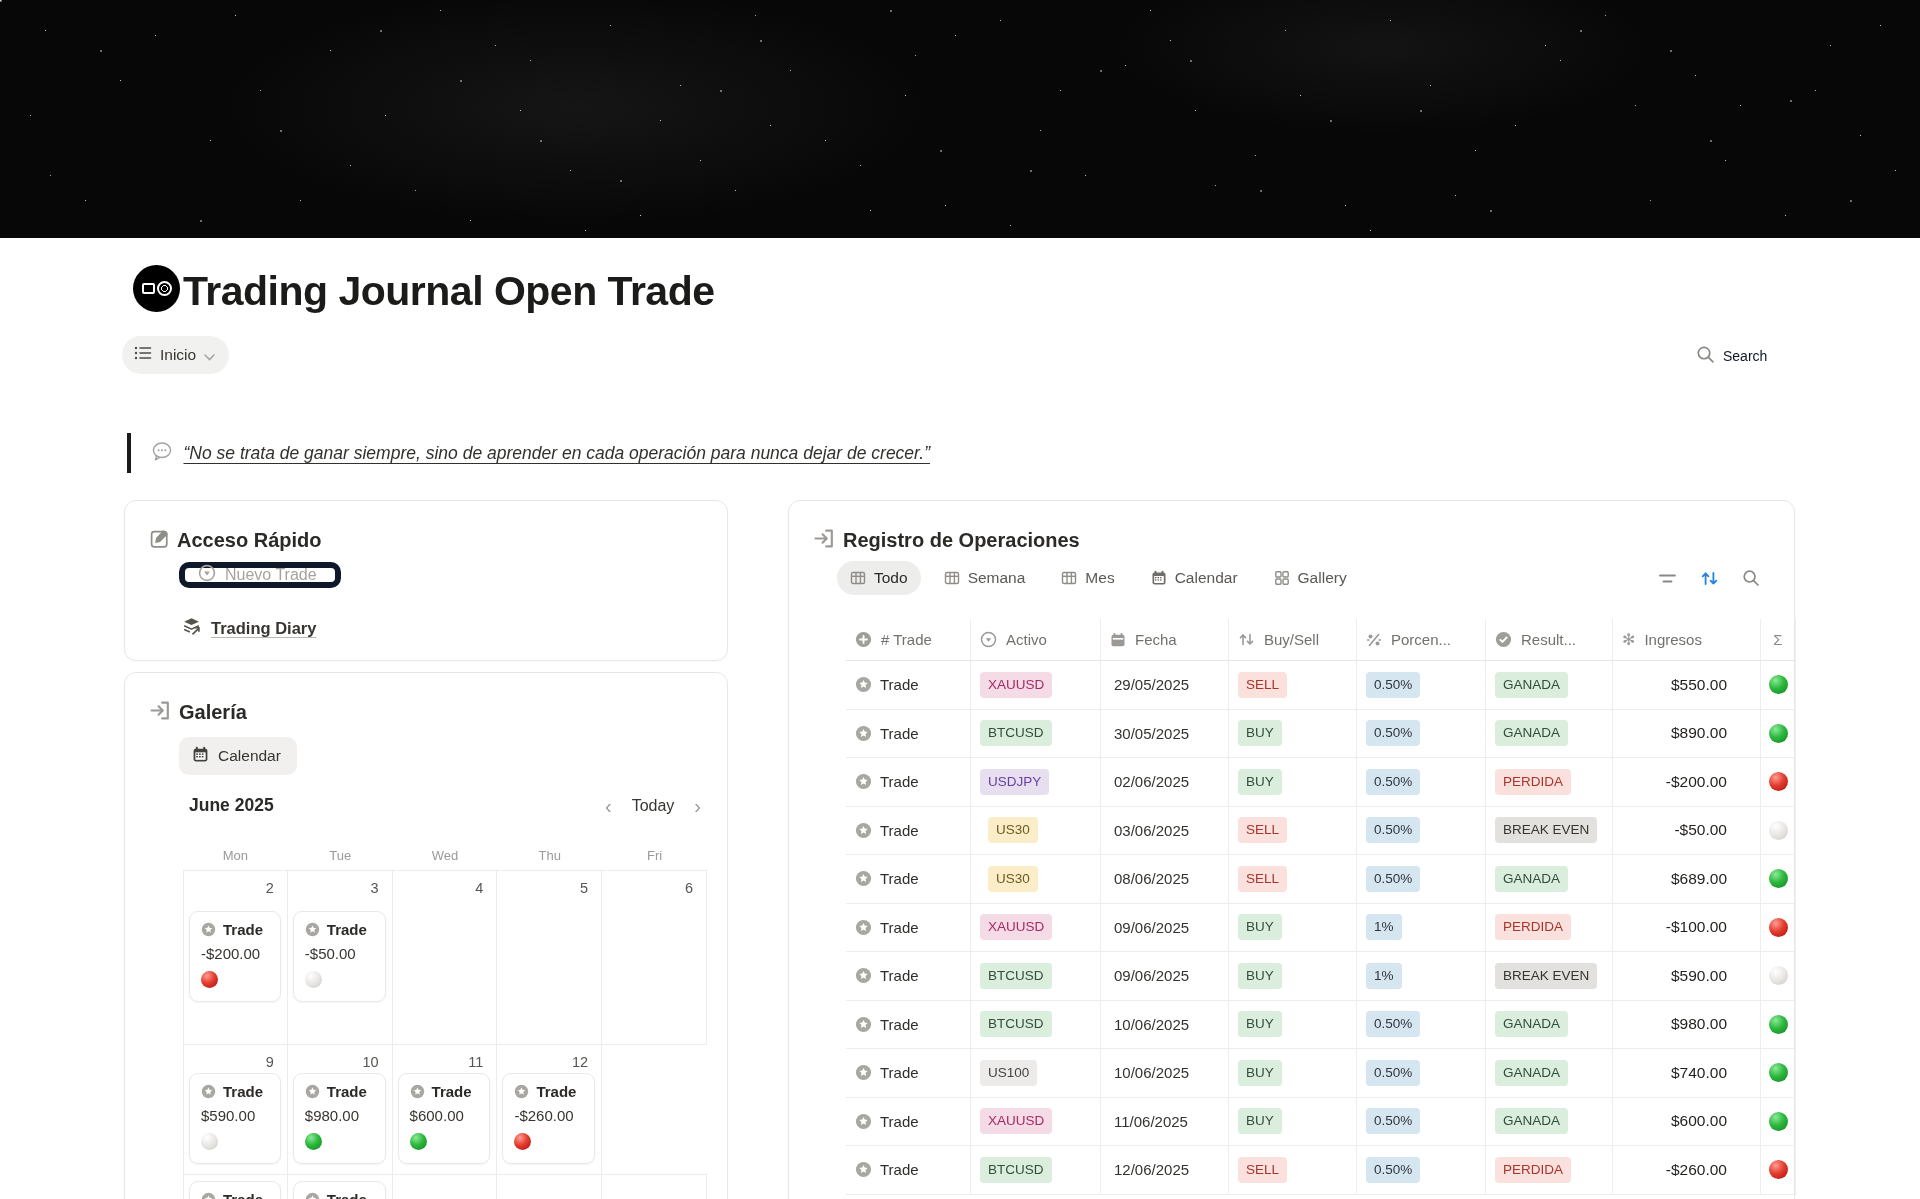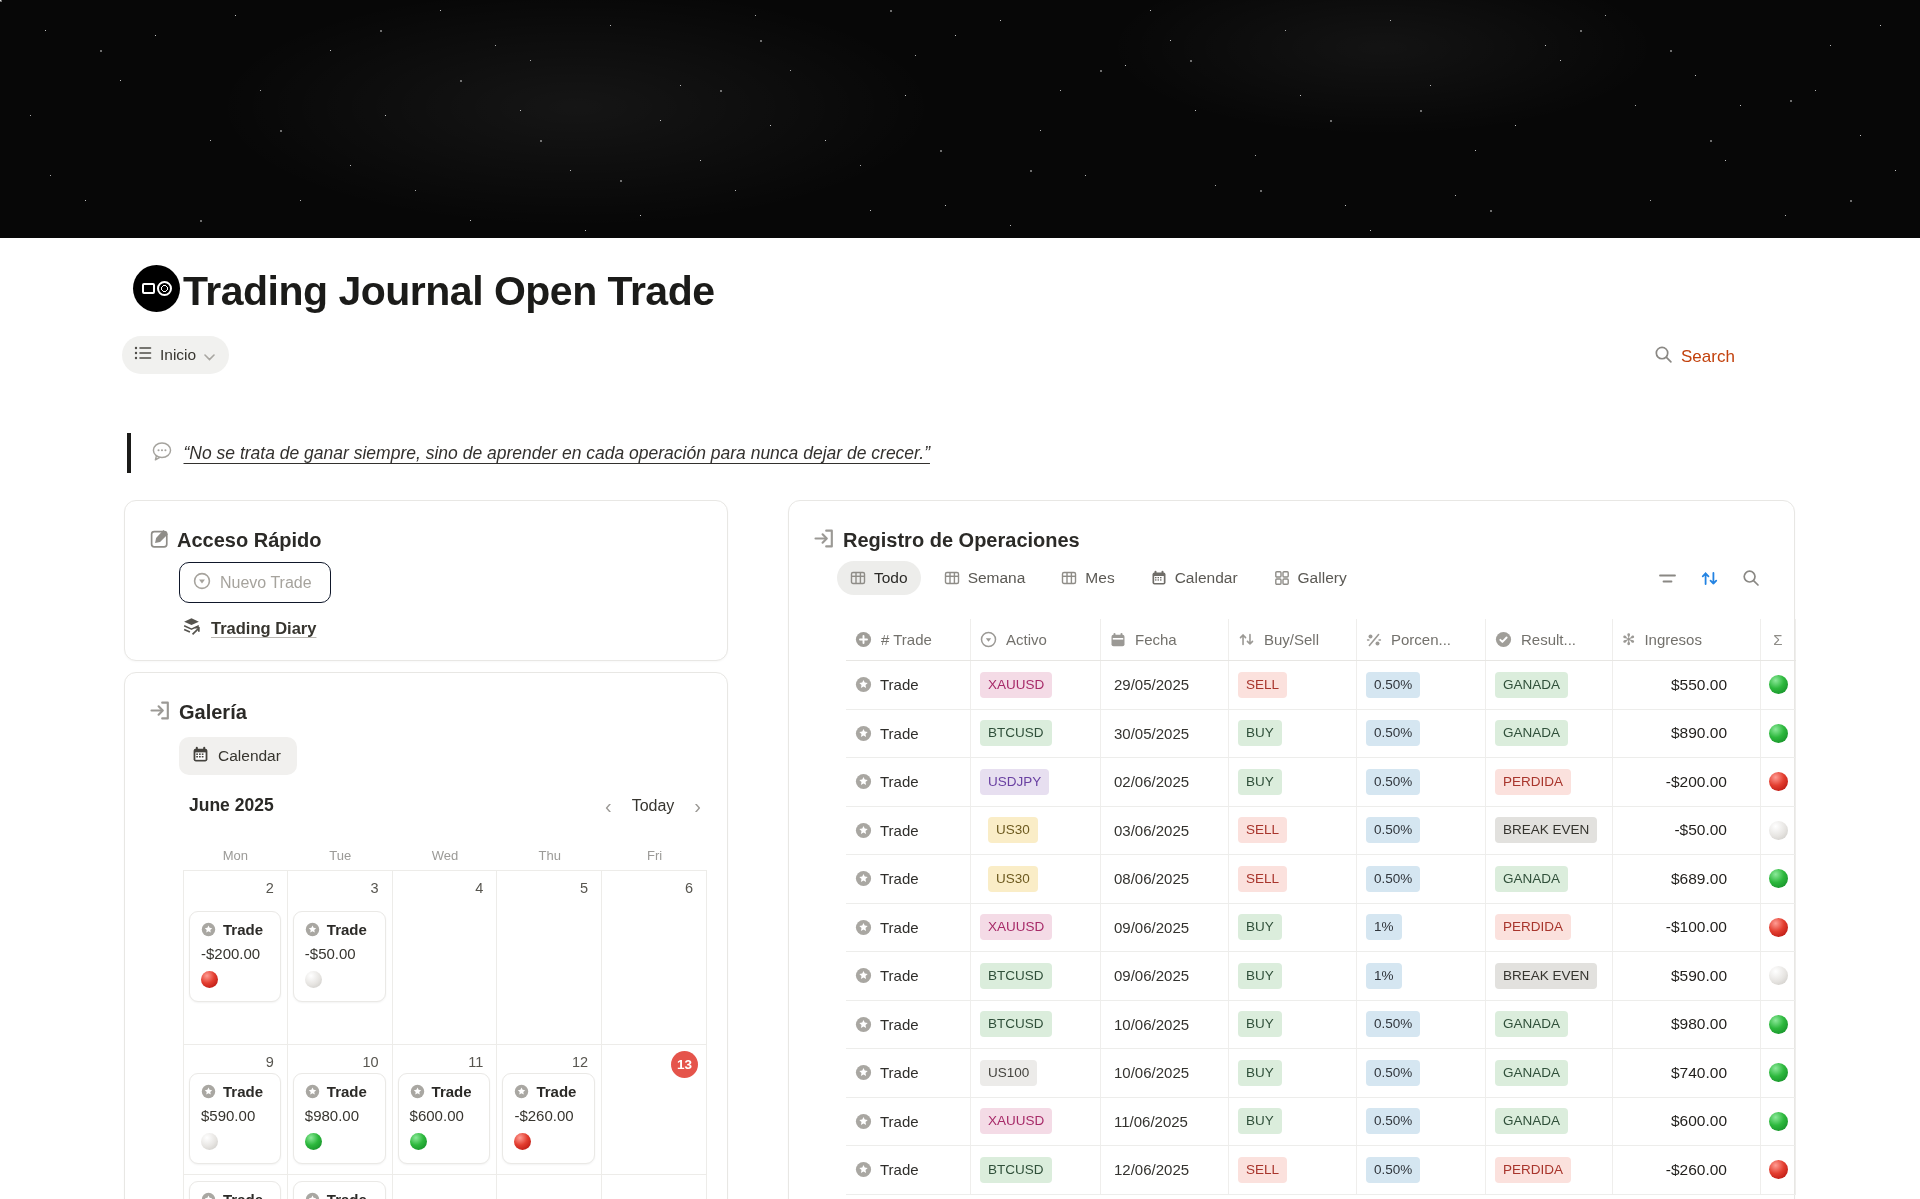--- a/index.html
+++ b/index.html
@@ -39,42 +39,42 @@
   .page-icon .pi-ci { width:15px; height:15px; border:2px solid #fff; border-radius:50%; background:
     radial-gradient(circle at 50% 50%, #000 30%, #fff 31%, #fff 42%, #000 43%); }
   .page-title { position:absolute; left:183px; top:268px; font-size:41px; font-weight:700;
     color:#1B1B19; letter-spacing:-.5px; }
 
   .inicio-pill { position:absolute; left:122px; top:336px; height:38px; padding:0 14px 0 12px;
     background:#F1F1EF; border-radius:19px; display:flex; align-items:center; gap:8px; cursor:pointer; }
   .inicio-pill .lbl { font-size:15.5px; color:#37352F; }
   .inicio-pill .chev { color:#A8A6A1; font-size:13px; margin-top:2px; }
 
-  .top-search { position:absolute; left:1654px; top:345px; display:flex; align-items:center; gap:8px;
-    color:#c2410c; font-size:17px; cursor:pointer; }
+  .top-search { position:absolute; left:1696px; top:345px; display:flex; align-items:center; gap:8px;
+    color:#0f172a; font-size:14px; cursor:pointer; }
 
   
   .quote { position:absolute; left:127px; top:433px; display:flex; align-items:center; gap:10px; }
   .quote .bar { width:3.5px; height:40px; background:#1B1B19; margin-right:10px; }
   .quote .qtext { font-style:italic; font-size:17.5px; color:#33312E; text-decoration:underline;
     text-underline-offset:4px; text-decoration-thickness:1px; }
 
   
   .card { position:absolute; background:#fff; border:1px solid #E8E7E4; border-radius:12px;
     box-shadow:0 1px 2px rgba(15,15,15,.03); }
   .card-heading { position:absolute; display:flex; align-items:center; gap:5px; }
   .card-heading .ht { font-size:20px; font-weight:700; color:#2B2A27; }
 
   #card-acceso { left:124px; top:500px; width:604px; height:161px; }
   #card-galeria { left:124px; top:672px; width:604px; height:700px; }
   #card-registro { left:788px; top:500px; width:1007px; height:760px; }
 
   
-  .nuevo-btn { position:absolute; left:54px; top:61px; height:41px; padding:0 18px 0 13px;
-    border:1px solid #0f172a; border-radius:10px; display:flex; align-items:center; gap:9px;
+  .nuevo-btn { position:absolute; left:54px; top:61px; height:26px; padding:0 18px 0 13px;
+    border:6px solid #0f172a; border-radius:10px; display:flex; align-items:center; gap:9px;
     color:#A6A39D; font-size:16px; background:#fff; cursor:pointer; }
   .diary-link { position:absolute; left:56px; top:115px; display:flex; align-items:center; gap:9px;
     font-size:16.5px; font-weight:600; color:#37352F; cursor:pointer; }
   .diary-link .dtxt { text-decoration:underline; text-underline-offset:3px; text-decoration-color:#B9B7B2; }
 
   
   .cal-pill { position:absolute; left:54px; top:64px; height:38px; padding:0 16px 0 13px;
     background:#F1F0EE; border-radius:10px; display:flex; align-items:center; gap:9px;
     font-size:15.5px; color:#37352F; cursor:pointer; }
   .month-row { position:absolute; left:64px; top:122px; width:512px; display:flex; align-items:center; }
@@ -375,23 +375,20 @@
                   <svg width="15" height="15" viewBox="0 0 17 17">
                     <circle cx="8.5" cy="8.5" r="7.6" fill="#A9A7A2"></circle>
                     <path d="M8.5 3.9l1.25 2.7 2.95.35-2.2 2 .6 2.95L8.5 10.4l-2.6 1.5.6-2.95-2.2-2 2.95-.35z" fill="#fff"></path>
                   </svg>
                 </span>
                 <span>Trade</span>
               </div>
               <div class="ev-amount">-$260.00</div>
               <div class="ev-orb"><span class="orb sm red"></span></div>
             </div>
-          </div>
-          <div class="day-cell">
-            <span class="today-badge">13</span>
           </div>
         </div>
         <div class="week w3">
           <div class="day-cell">
             <div class="event-card">
               <div class="ev-title">
                 <span style="display:flex">
                   <svg width="15" height="15" viewBox="0 0 17 17">
                     <circle cx="8.5" cy="8.5" r="7.6" fill="#A9A7A2"></circle>
                     <path d="M8.5 3.9l1.25 2.7 2.95.35-2.2 2 .6 2.95L8.5 10.4l-2.6 1.5.6-2.95-2.2-2 2.95-.35z" fill="#fff"></path>

